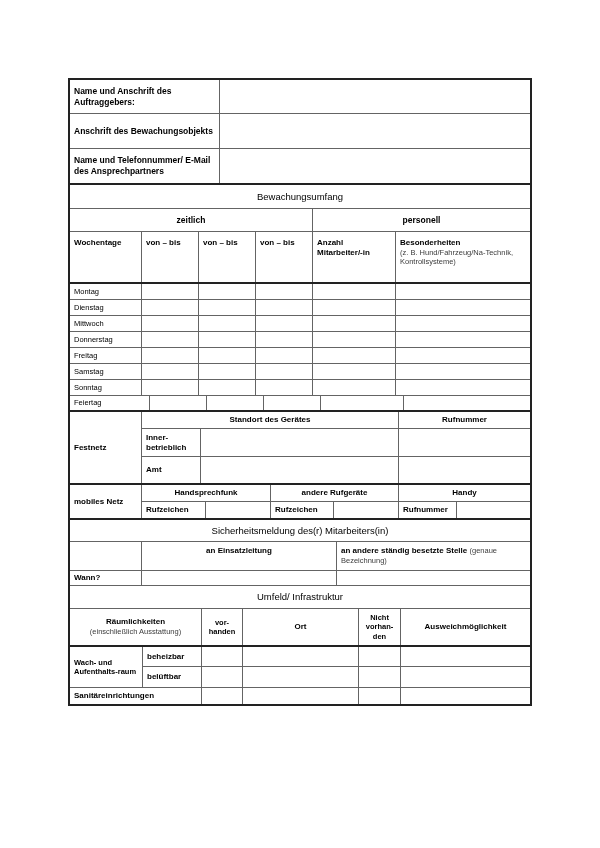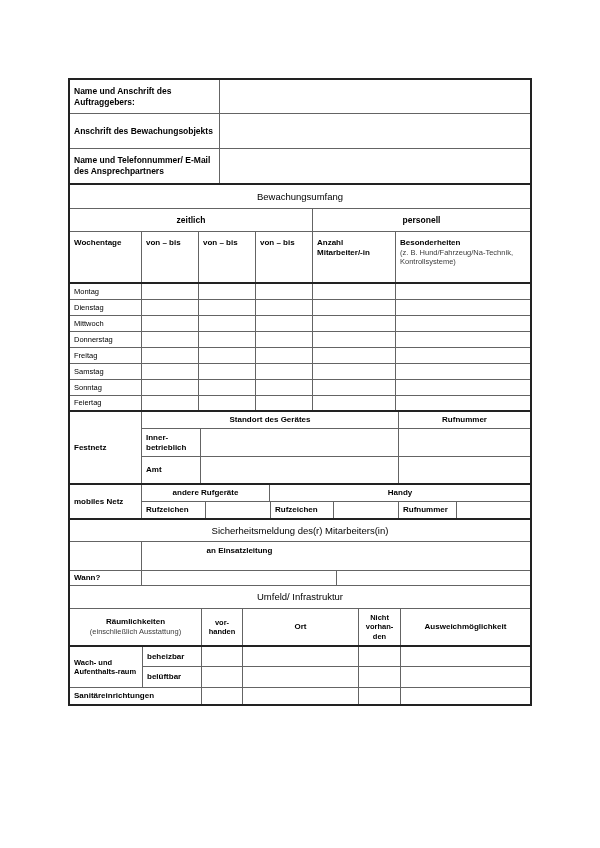--- a/index.html
+++ b/index.html
@@ -118,21 +118,21 @@
   </div>
   <div class="row" style="height:16px">
     <div class="cell sm" style="width:72px">Sonntag</div>
     <div class="cell" style="width:57px"></div>
     <div class="cell" style="width:57px"></div>
     <div class="cell" style="width:57px"></div>
     <div class="cell" style="width:83px"></div>
     <div class="cell fx"></div>
   </div>
   <div class="row sb" style="height:16px">
-    <div class="cell sm" style="width:72px">Feiertag</div>
+    <div class="cell sm" style="width:80px">Feiertag</div>
     <div class="cell" style="width:57px"></div>
     <div class="cell" style="width:57px"></div>
     <div class="cell" style="width:57px"></div>
     <div class="cell" style="width:83px"></div>
     <div class="cell fx"></div>
   </div>
 
   <div class="row sb">
     <div class="cell b" style="width:72px">Festnetz</div>
     <div class="stack">
@@ -149,20 +149,21 @@
         <div class="cell b" style="width:59px">Amt</div>
         <div class="cell" style="width:198px"></div>
         <div class="cell fx"></div>
       </div>
     </div>
   </div>
   <div class="row sb">
     <div class="cell b" style="width:72px">mobiles Netz</div>
     <div class="stack">
       <div class="row" style="height:17px">
+        <div class="cell ctr b" style="width:129px">Handsprechfunk</div>
         <div class="cell ctr b" style="width:128px">andere Rufgeräte</div>
         <div class="cell ctr b fx">Handy</div>
       </div>
       <div class="row nb" style="height:16px">
         <div class="cell b" style="width:64px">Rufzeichen</div>
         <div class="cell" style="width:65px"></div>
         <div class="cell b" style="width:63px">Rufzeichen</div>
         <div class="cell" style="width:65px"></div>
         <div class="cell b" style="width:58px">Rufnummer</div>
         <div class="cell fx"></div>
@@ -170,20 +171,24 @@
     </div>
   </div>
 
   <div class="row" style="height:22px">
     <div class="cell ctr hd fx">Sicherheitsmeldung des(r) Mitarbeiters(in)</div>
   </div>
   <div class="row" style="height:29px">
     <div class="cell" style="width:72px"></div>
     <div class="cell ctr top" style="width:195px;padding-top:4px">
       <span class="b">an Einsatzleitung</span>
+    </div>
+    <div class="cell top fx" style="padding-top:4px;display:block">
+      <span class="b">an andere ständig besetzte Stelle</span>
+      <span class="note">(genaue Bezeichnung)</span>
     </div>
   </div>
   <div class="row" style="height:15px">
     <div class="cell b" style="width:72px">Wann?</div>
     <div class="cell" style="width:195px"></div>
     <div class="cell fx"></div>
   </div>
 
   <div class="row" style="height:23px">
     <div class="cell ctr hd fx">Umfeld/ Infrastruktur</div>

